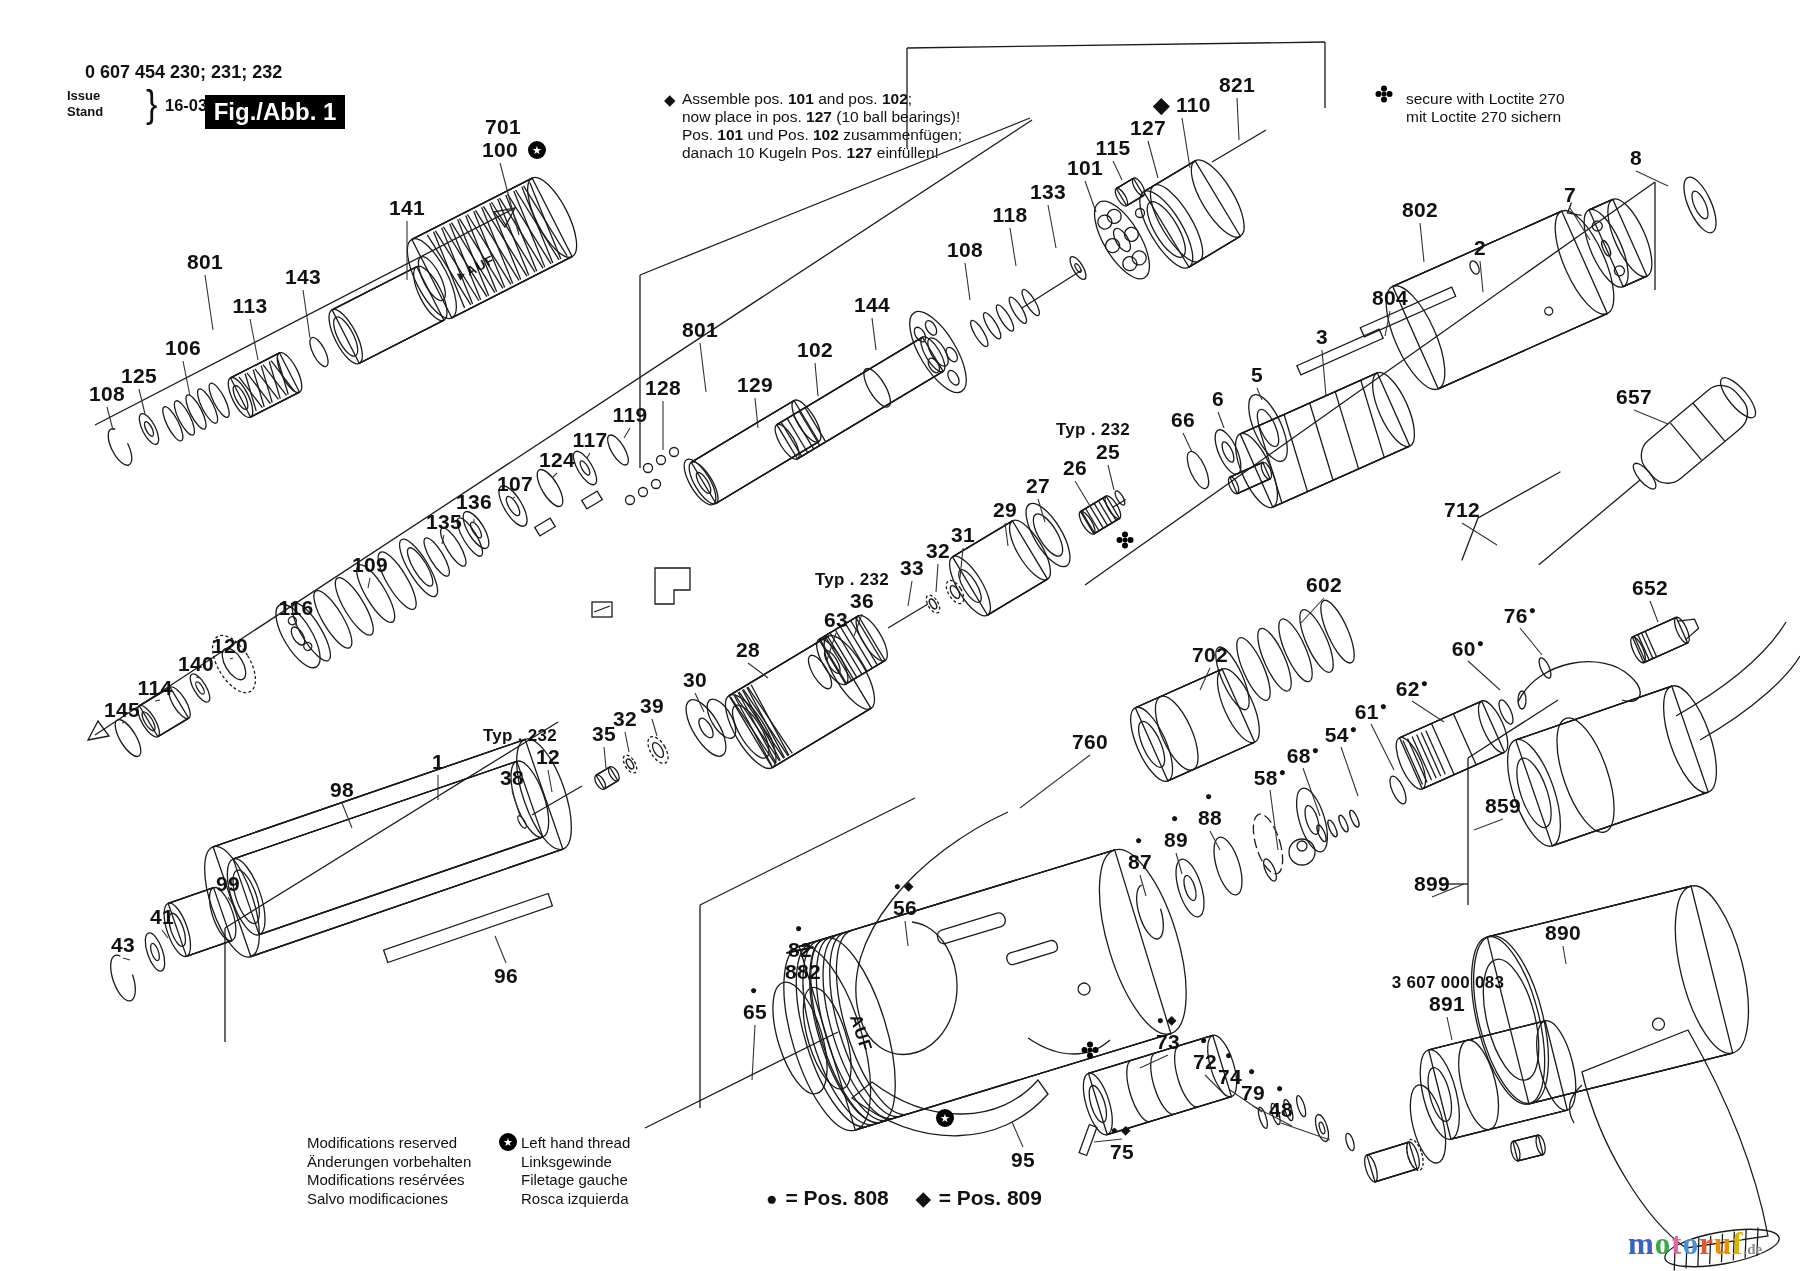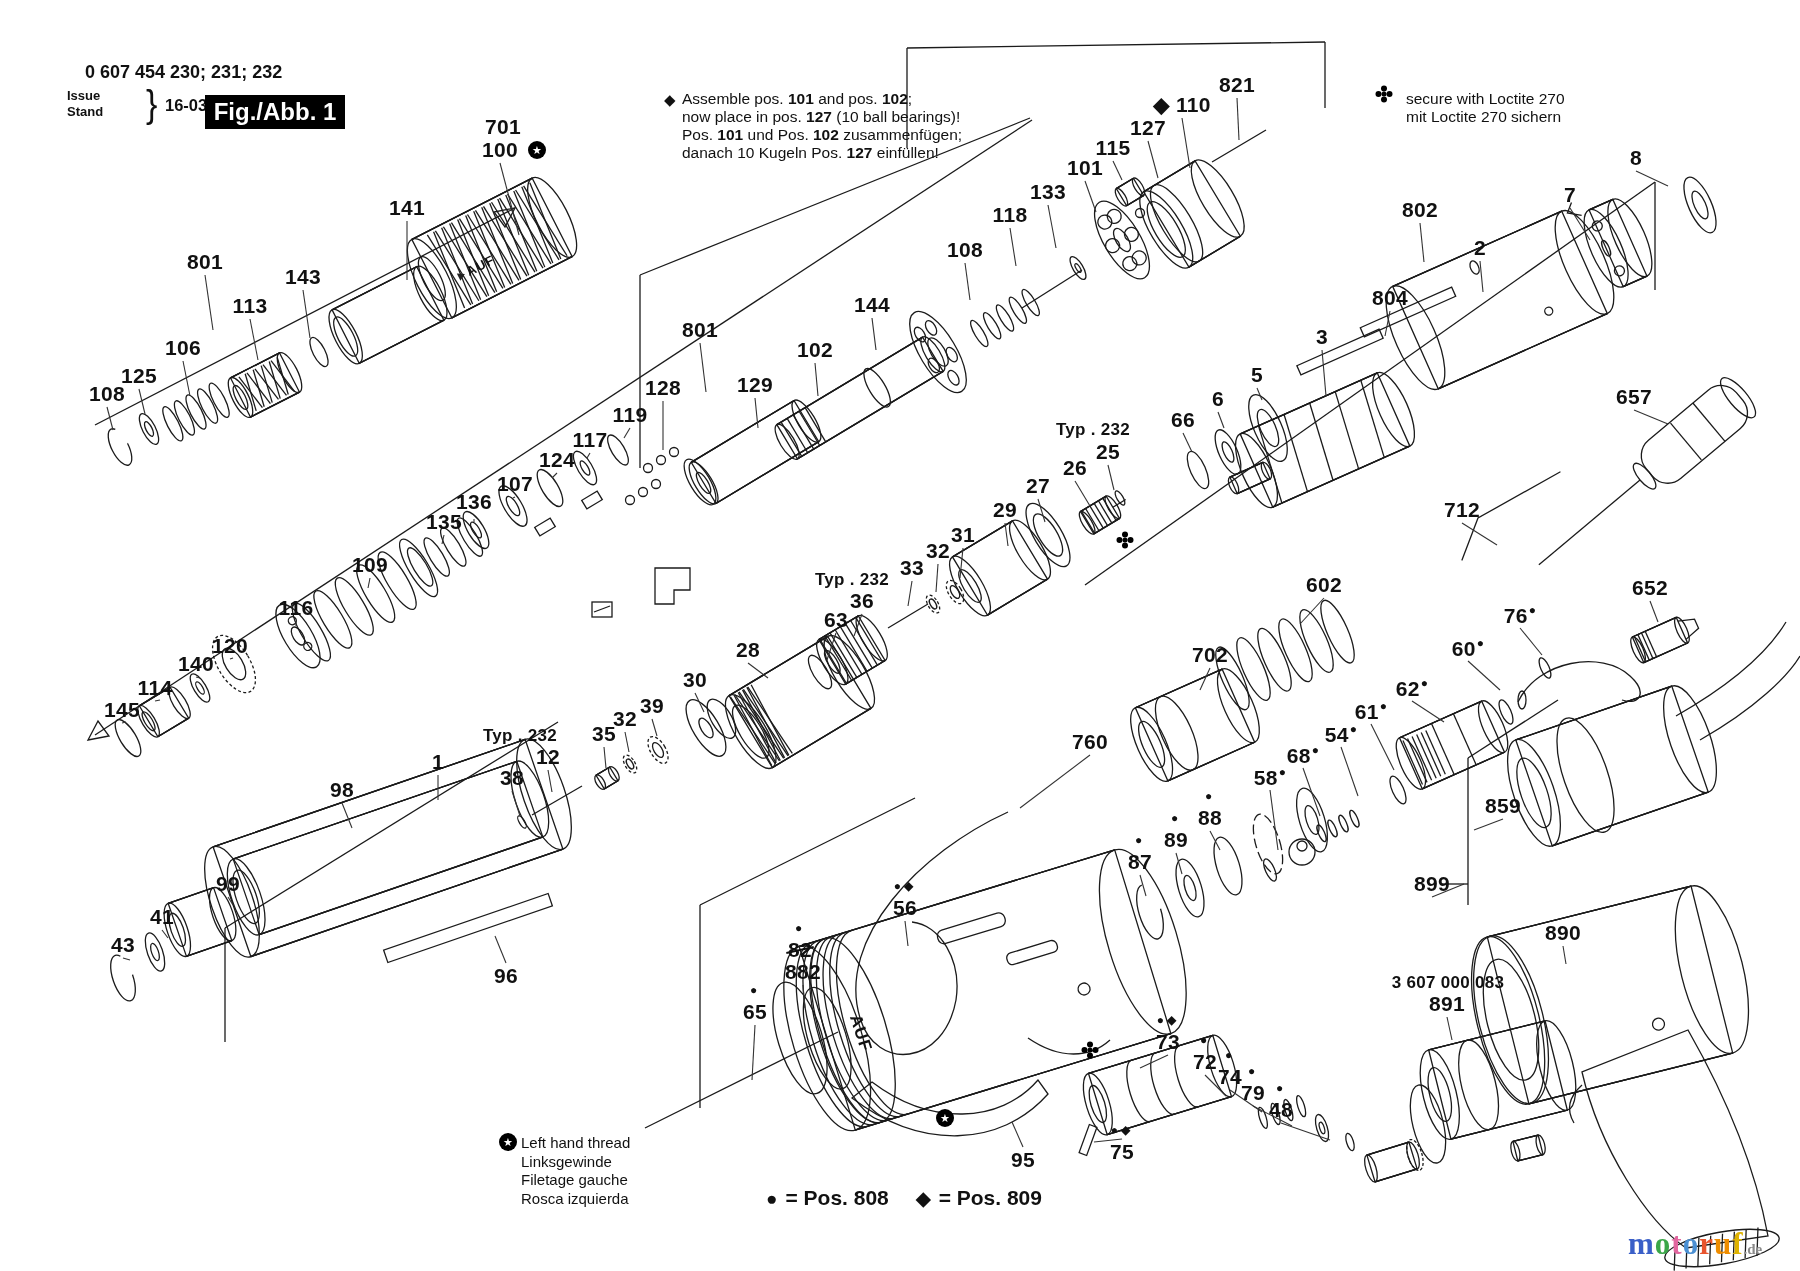--- a/index.html
+++ b/index.html
@@ -860,20 +860,26 @@
   </div>
 
   <div class="note" style="left:1406px;top:90px">
     <span class="nclov clovericon" style="position:absolute"></span>
     <div id="loctite-lines">
         <div>secure with Loctite 270</div>
         <div>mit Loctite 270 sichern</div>
       </div>
   </div>
 
+  <div class="foot" style="left:307px;top:1134px" id="mods-col">
+      <div>Modifications reserved</div>
+      <div>Änderungen vorbehalten</div>
+      <div>Modifications resérvées</div>
+      <div>Salvo modificaciones</div>
+    </div>
   <div class="staricon" style="left:508px;top:1142px">
       <span>★</span>
     </div>
   <div class="foot" style="left:521px;top:1134px" id="thread-col">
       <div>Left hand thread</div>
       <div>Linksgewinde</div>
       <div>Filetage gauche</div>
       <div>Rosca izquierda</div>
     </div>
 

